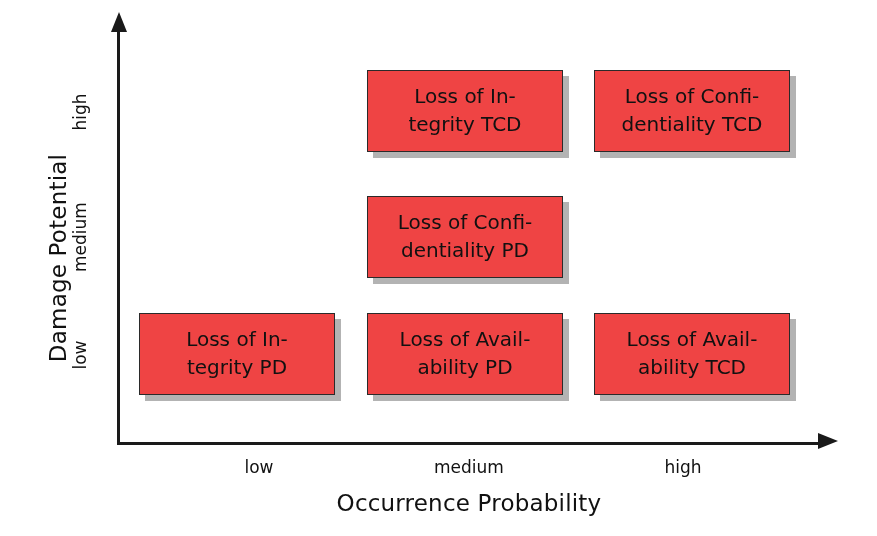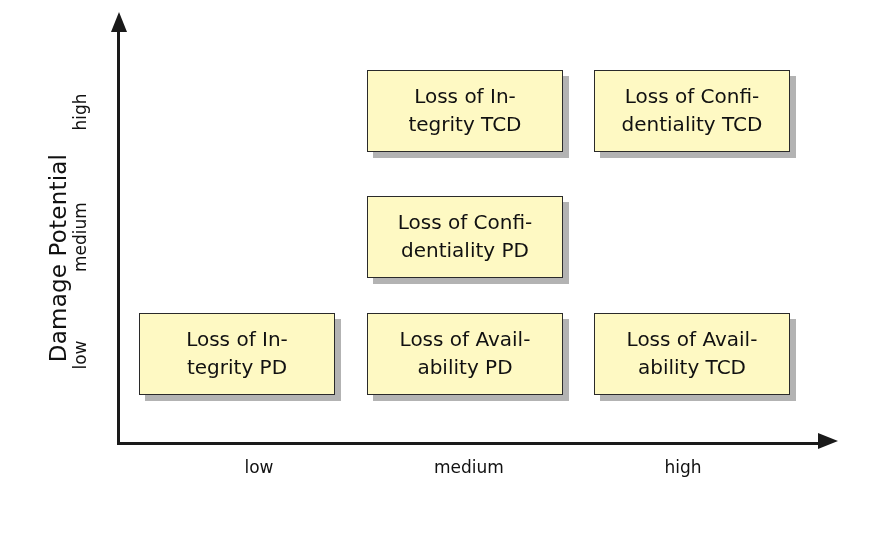--- a/index.html
+++ b/index.html
@@ -102,21 +102,21 @@
     white-space: nowrap;
   }
   #x-tick-low    { left: 179px; }
   #x-tick-medium { left: 389px; }
   #x-tick-high   { left: 603px; }
 
   
   .cell-box {
     position: absolute;
     box-sizing: border-box;
-    background: #fef9c3;
+    background: #ef4444;
     border: 1.6px solid #2a2a2a;
     box-shadow: 6px 6px 0 0 #b3b3b3;
     display: flex;
     align-items: center;
     justify-content: center;
     padding: 0 6px;
   }
   .cell-text {
     font-size: 20px;
     line-height: 1.38;
@@ -138,20 +138,21 @@
 <body>
 
 <div id="canvas">
 
   <div class="axis-line" id="y-axis-line"></div>
   <div class="arrow-head" id="y-arrow"></div>
   <div class="axis-line" id="x-axis-line"></div>
   <div class="arrow-head" id="x-arrow"></div>
 
   <div id="y-axis-title">Damage Potential</div>
+  <div id="x-axis-title">Occurrence Probability</div>
 
   <div class="y-tick" id="y-tick-high">high</div>
   <div class="y-tick" id="y-tick-medium">medium</div>
   <div class="y-tick" id="y-tick-low">low</div>
 
   <div class="x-tick" id="x-tick-low">low</div>
   <div class="x-tick" id="x-tick-medium">medium</div>
   <div class="x-tick" id="x-tick-high">high</div>
 
   <div class="cell-box" id="cell-medium-high">

